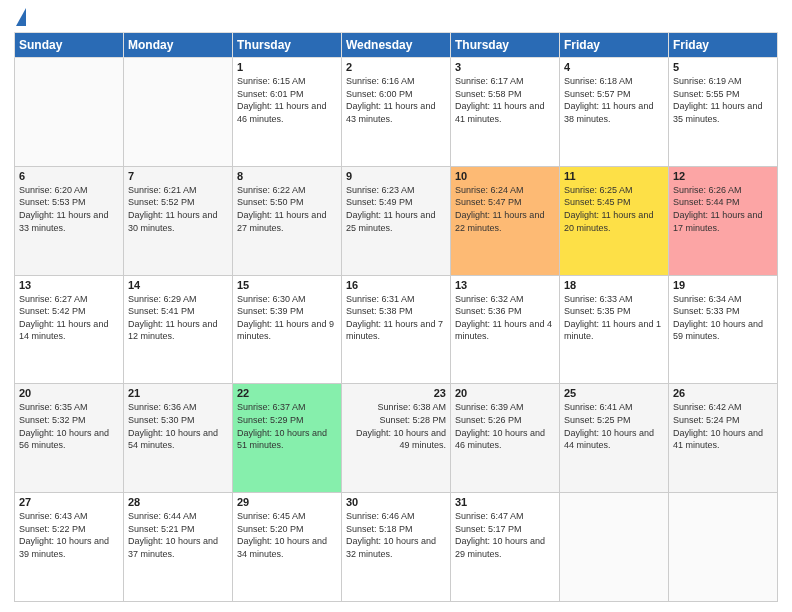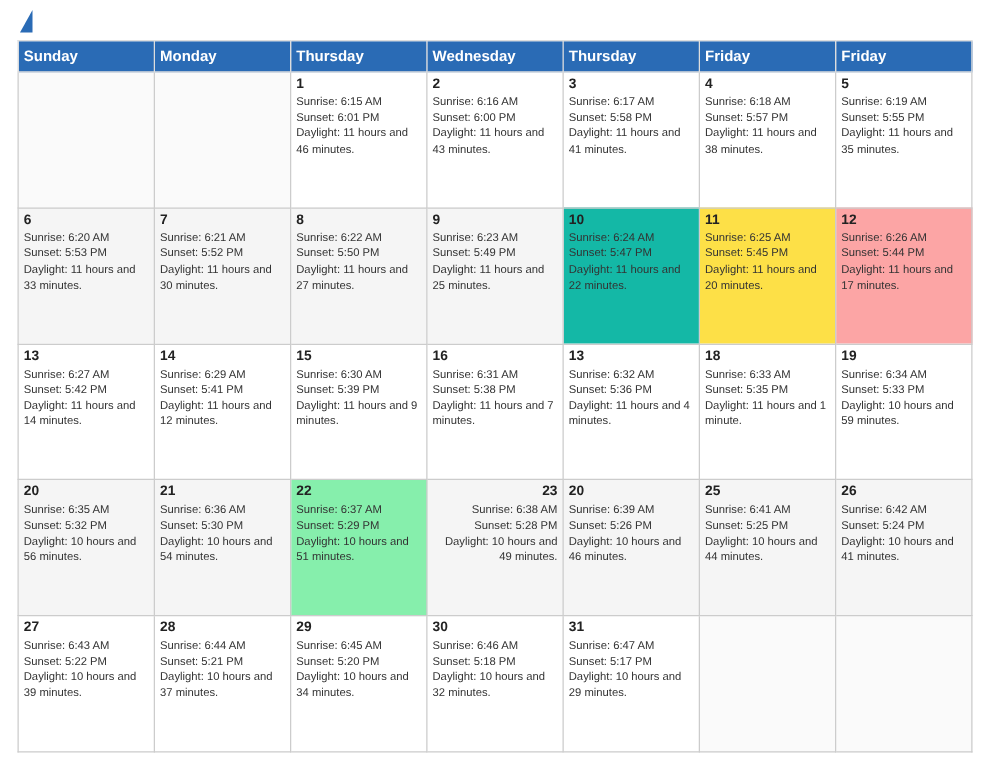--- a/index.html
+++ b/index.html
@@ -160,21 +160,21 @@
             <div class="day-info">Sunrise: 6:21 AM<br>Sunset: 5:52 PM<br>Daylight: 11 hours and 30 minutes.</div>
           </td>
           <td style="background: rgb(245, 245, 245);">
             <div class="day-num">8</div>
             <div class="day-info">Sunrise: 6:22 AM<br>Sunset: 5:50 PM<br>Daylight: 11 hours and 27 minutes.</div>
           </td>
           <td style="background: rgb(245, 245, 245);">
             <div class="day-num">9</div>
             <div class="day-info">Sunrise: 6:23 AM<br>Sunset: 5:49 PM<br>Daylight: 11 hours and 25 minutes.</div>
           </td>
-          <td style="background: #14b8a6;">
+          <td style="background: #fdba74;">
             <div class="day-num">10</div>
             <div class="day-info">Sunrise: 6:24 AM<br>Sunset: 5:47 PM<br>Daylight: 11 hours and 22 minutes.</div>
           </td>
           <td style="background: #fde047;">
             <div class="day-num">11</div>
             <div class="day-info">Sunrise: 6:25 AM<br>Sunset: 5:45 PM<br>Daylight: 11 hours and 20 minutes.</div>
           </td>
           <td style="background: #fca5a5;">
             <div class="day-num">12</div>
             <div class="day-info">Sunrise: 6:26 AM<br>Sunset: 5:44 PM<br>Daylight: 11 hours and 17 minutes.</div>

